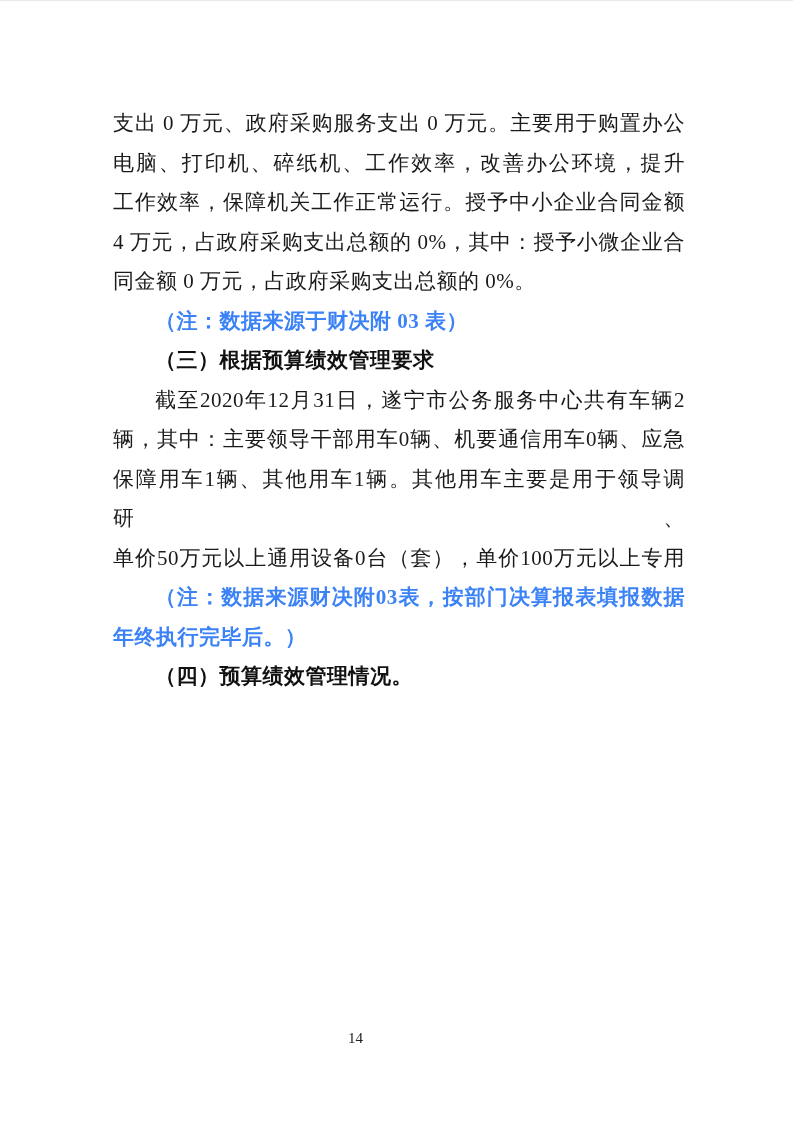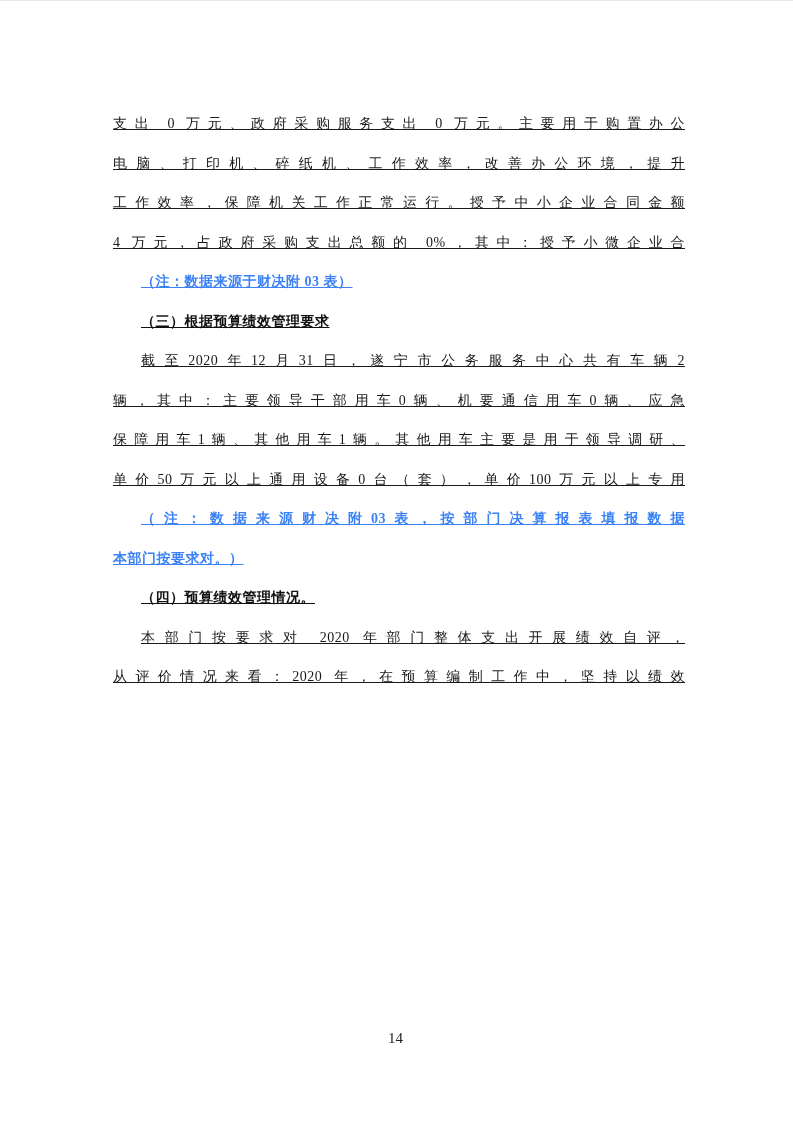--- a/index.html
+++ b/index.html
@@ -17,27 +17,26 @@
     font-family: "Liberation Serif", "DejaVu Serif", serif;
   }
   .content {
     position: absolute;
     top: 103px;
     left: 113px;
     width: 572px;
   }
   .para { margin: 0; padding: 0; }
   .line {
-    font-size: 14px;
+    font-size: 21px;
     line-height: 39.5px;
     color: #1a1a1a;
     text-align: justify;
     letter-spacing: 0.5px;
     white-space: normal;
-    text-decoration: underline;
   }
   .line.fill {
     text-align: justify;
     text-align-last: justify;
   }
   .line.indent {
     text-indent: 2em;
   }
   .para-note-red .line {
     color: #3b82f6;
@@ -46,60 +45,56 @@
   .para-heading .line {
     color: #111111;
     font-weight: bold;
   }
   .footer {
     position: absolute;
     top: 1028px;
     left: 0;
     width: 711px;
     text-align: center;
-    padding-left: 40px;
   }
   .page-number {
     font-size: 15px;
     line-height: 16px;
     color: #222222;
     font-family: "Liberation Serif", "DejaVu Serif", serif;
   }
 </style>
 </head>
 <body>
 
 <div class="page">
   <div class="content">
       <div class="para para-body">
         <div class="line fill">支出 0 万元、政府采购服务支出 0 万元。主要用于购置办公</div>
         <div class="line fill">电脑、打印机、碎纸机、工作效率，改善办公环境，提升</div>
         <div class="line fill">工作效率，保障机关工作正常运行。授予中小企业合同金额</div>
         <div class="line fill">4 万元，占政府采购支出总额的 0%，其中：授予小微企业合</div>
+        <div class="line">同金额 0 万元，占政府采购支出总额的 0%。</div>
       </div>
       <div class="para para-note-red">
         <div class="line indent">（注：数据来源于财决附 03 表）</div>
       </div>
       <div class="para para-heading">
         <div class="line indent">（三）根据预算绩效管理要求</div>
       </div>
       <div class="para para-body">
         <div class="line indent fill">截至2020年12月31日，遂宁市公务服务中心共有车辆2</div>
         <div class="line fill">辆，其中：主要领导干部用车0辆、机要通信用车0辆、应急</div>
         <div class="line fill">保障用车1辆、其他用车1辆。其他用车主要是用于领导调研、</div>
         <div class="line fill">单价50万元以上通用设备0台（套），单价100万元以上专用</div>
       </div>
       <div class="para para-note-red">
         <div class="line indent fill">（注：数据来源财决附03表，按部门决算报表填报数据</div>
-        <div class="line">本部门按要求对。）</div>
+        <div class="line">年终执行完毕后。）</div>
       </div>
       <div class="para para-heading">
         <div class="line indent">（四）预算绩效管理情况。</div>
-      </div>
-      <div class="para para-body">
-        <div class="line indent fill">本部门按要求对 2020 年部门整体支出开展绩效自评，</div>
-        <div class="line fill">从评价情况来看：2020 年，在预算编制工作中，坚持以绩效</div>
       </div>
     </div>
   <div class="footer">
     <span class="page-number">14</span>
   </div>
 </div>
 
 </body></html>

